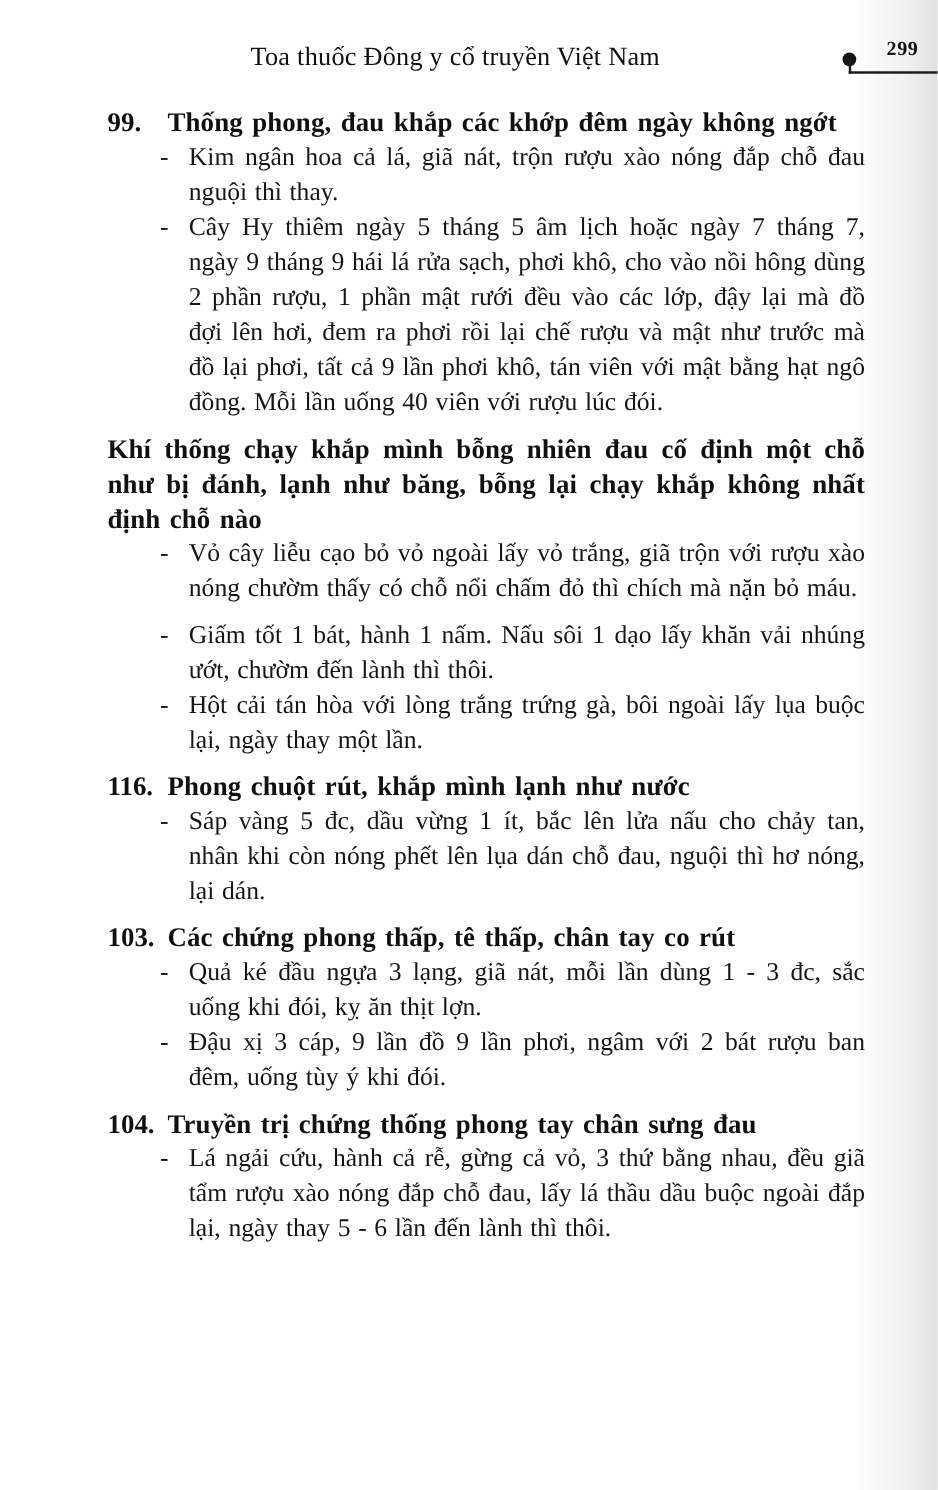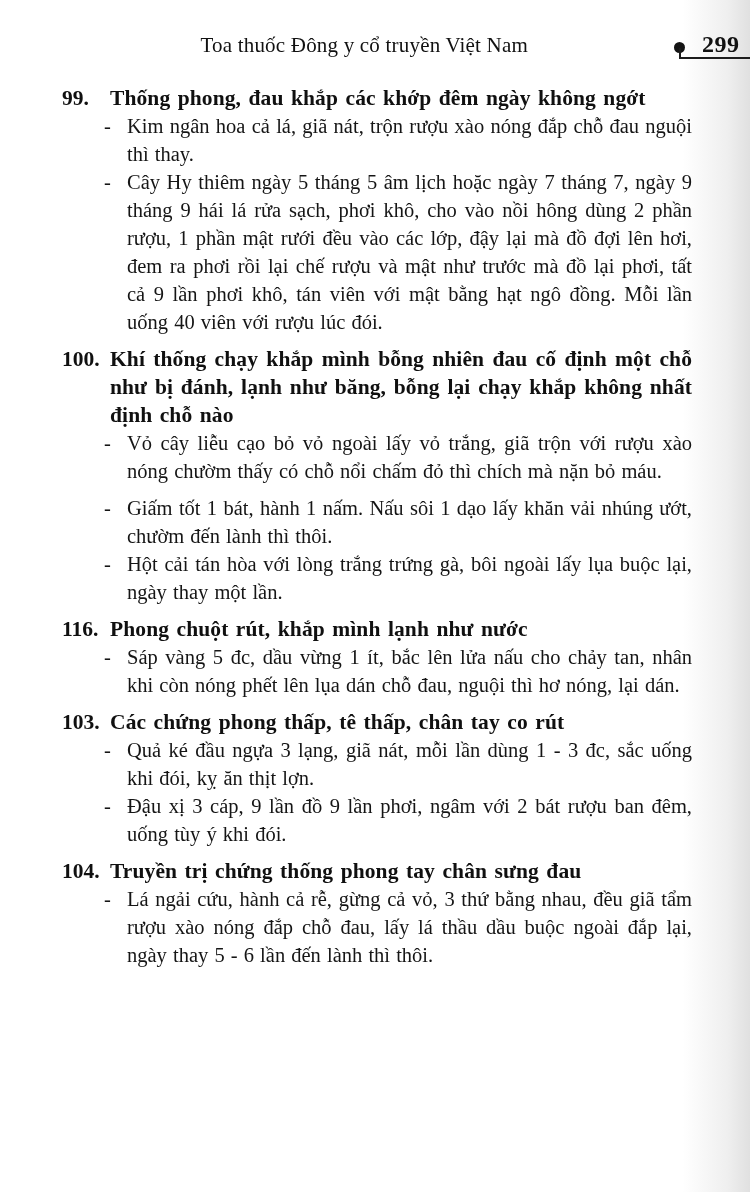--- a/index.html
+++ b/index.html
@@ -40,34 +40,35 @@
     left: 679px; top: 48px;
     width: 71px; height: 11px;
     border-left: 2.5px solid #1c1c1c;
     border-bottom: 2.5px solid #1c1c1c;
     box-sizing: border-box;
   }
   .page-number {
     position: absolute;
     left: 702px; top: 31px;
     width: 40px;
-    font-size: 24px;
+    font-size: 16px;
     font-weight: 700;
     letter-spacing: 0.5px;
     color: #111;
+    text-align: center;
   }
   
   .content {
     position: absolute;
     top: 84px; left: 0;
     width: 750px;
     padding: 0 58px 0 62px;
     box-sizing: border-box;
   }
-  .section { margin-bottom: 9px; }
+  .section { margin-bottom: 9px; margin-left: 24px; }
   .sec-head {
     display: flex;
     font-weight: 700;
     font-size: 21.5px;
     line-height: 28px;
     color: #101010;
   }
   .sec-num { flex: 0 0 48px; }
   .sec-title { flex: 1; text-align: justify; word-spacing: 2px; letter-spacing: 0.1px; }
   .bullet {
@@ -104,21 +105,20 @@
         <span class="btext">Kim ngân hoa cả lá, giã nát, trộn rượu xào nóng đắp chỗ đau nguội thì thay.</span>
       </div>
       <div class="bullet">
         <span class="dash">-</span>
         <span class="btext">Cây Hy thiêm ngày 5 tháng 5 âm lịch hoặc ngày 7 tháng 7, ngày 9 tháng 9 hái lá rửa sạch, phơi khô, cho vào nồi hông dùng 2 phần rượu, 1 phần mật rưới đều vào các lớp, đậy lại mà đồ đợi lên hơi, đem ra phơi rồi lại chế rượu và mật như trước mà đồ lại phơi, tất cả 9 lần phơi khô, tán viên với mật bằng hạt ngô đồng. Mỗi lần uống 40 viên với rượu lúc đói.</span>
       </div>
     </div>
 
     <div class="section">
       <div class="sec-head">
-        <span class="sec-num">100.</span>
         <span class="sec-title">Khí thống chạy khắp mình bỗng nhiên đau cố định một chỗ như bị đánh, lạnh như băng, bỗng lại chạy khắp không nhất định chỗ nào</span>
       </div>
       <div class="bullet">
         <span class="dash">-</span>
         <span class="btext">Vỏ cây liễu cạo bỏ vỏ ngoài lấy vỏ trắng, giã trộn với rượu xào nóng chườm thấy có chỗ nổi chấm đỏ thì chích mà nặn bỏ máu.</span>
       </div>
     </div>
 
     <div class="section">
       <div class="bullet">

